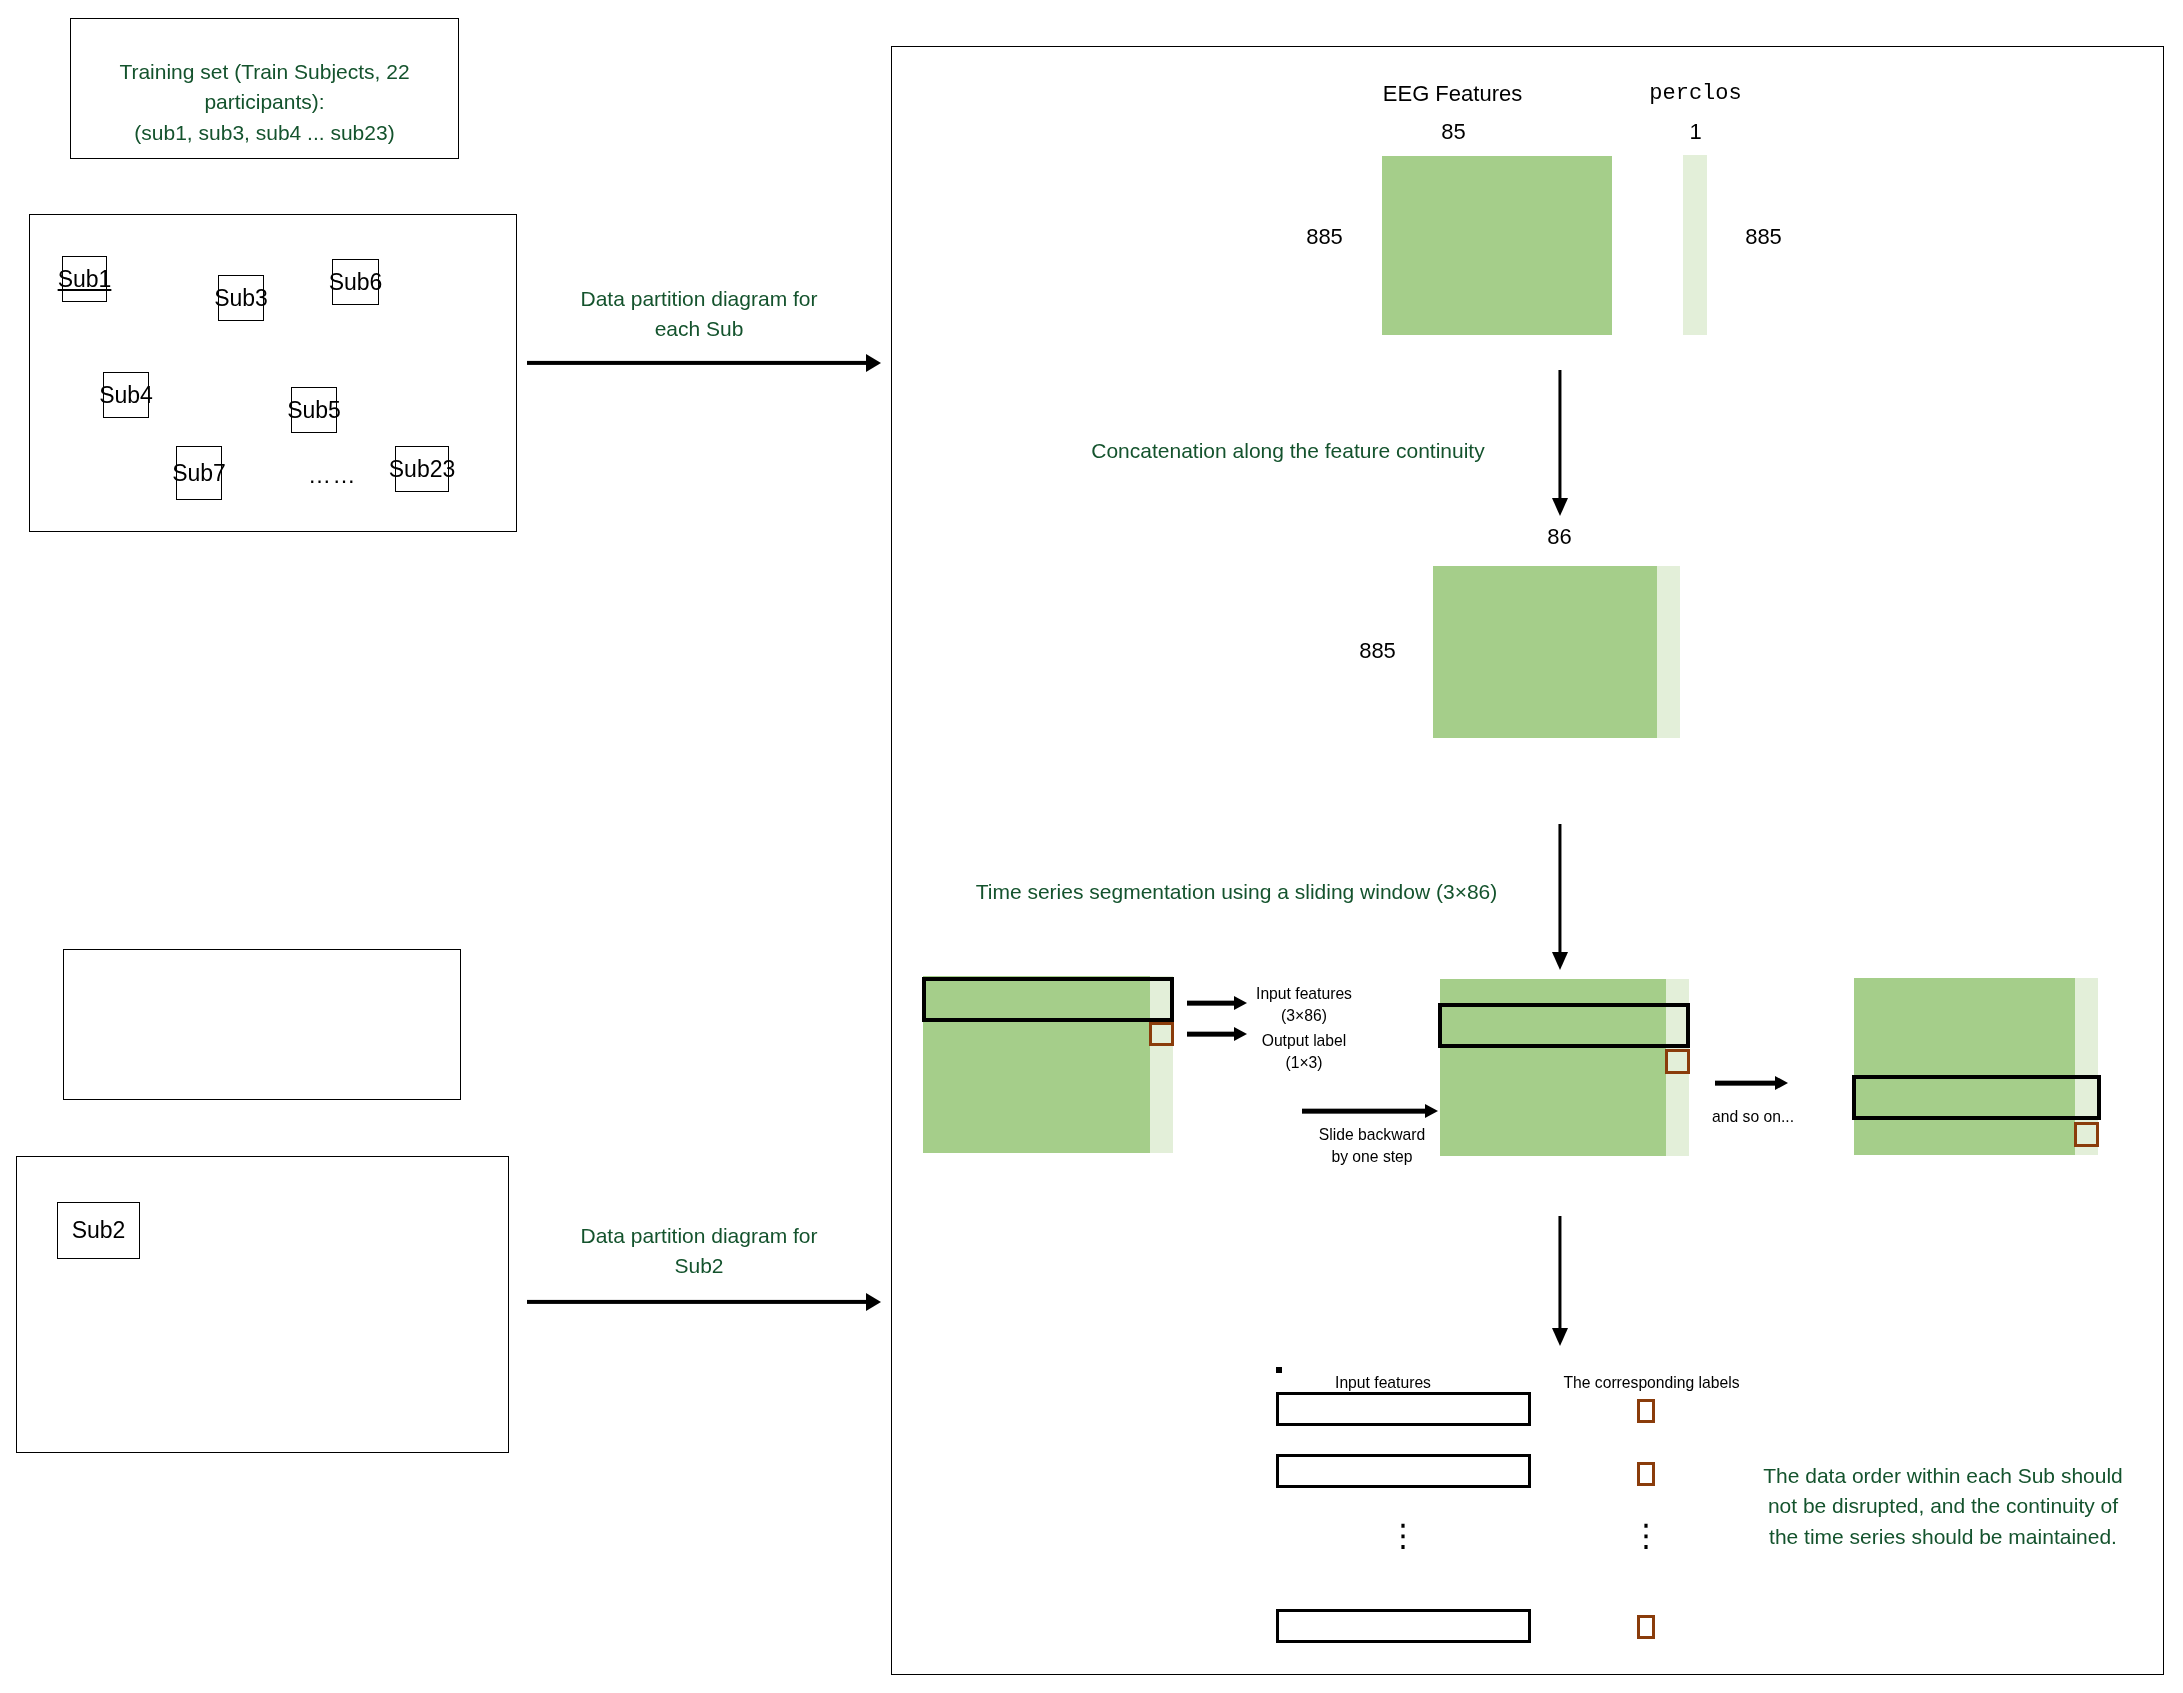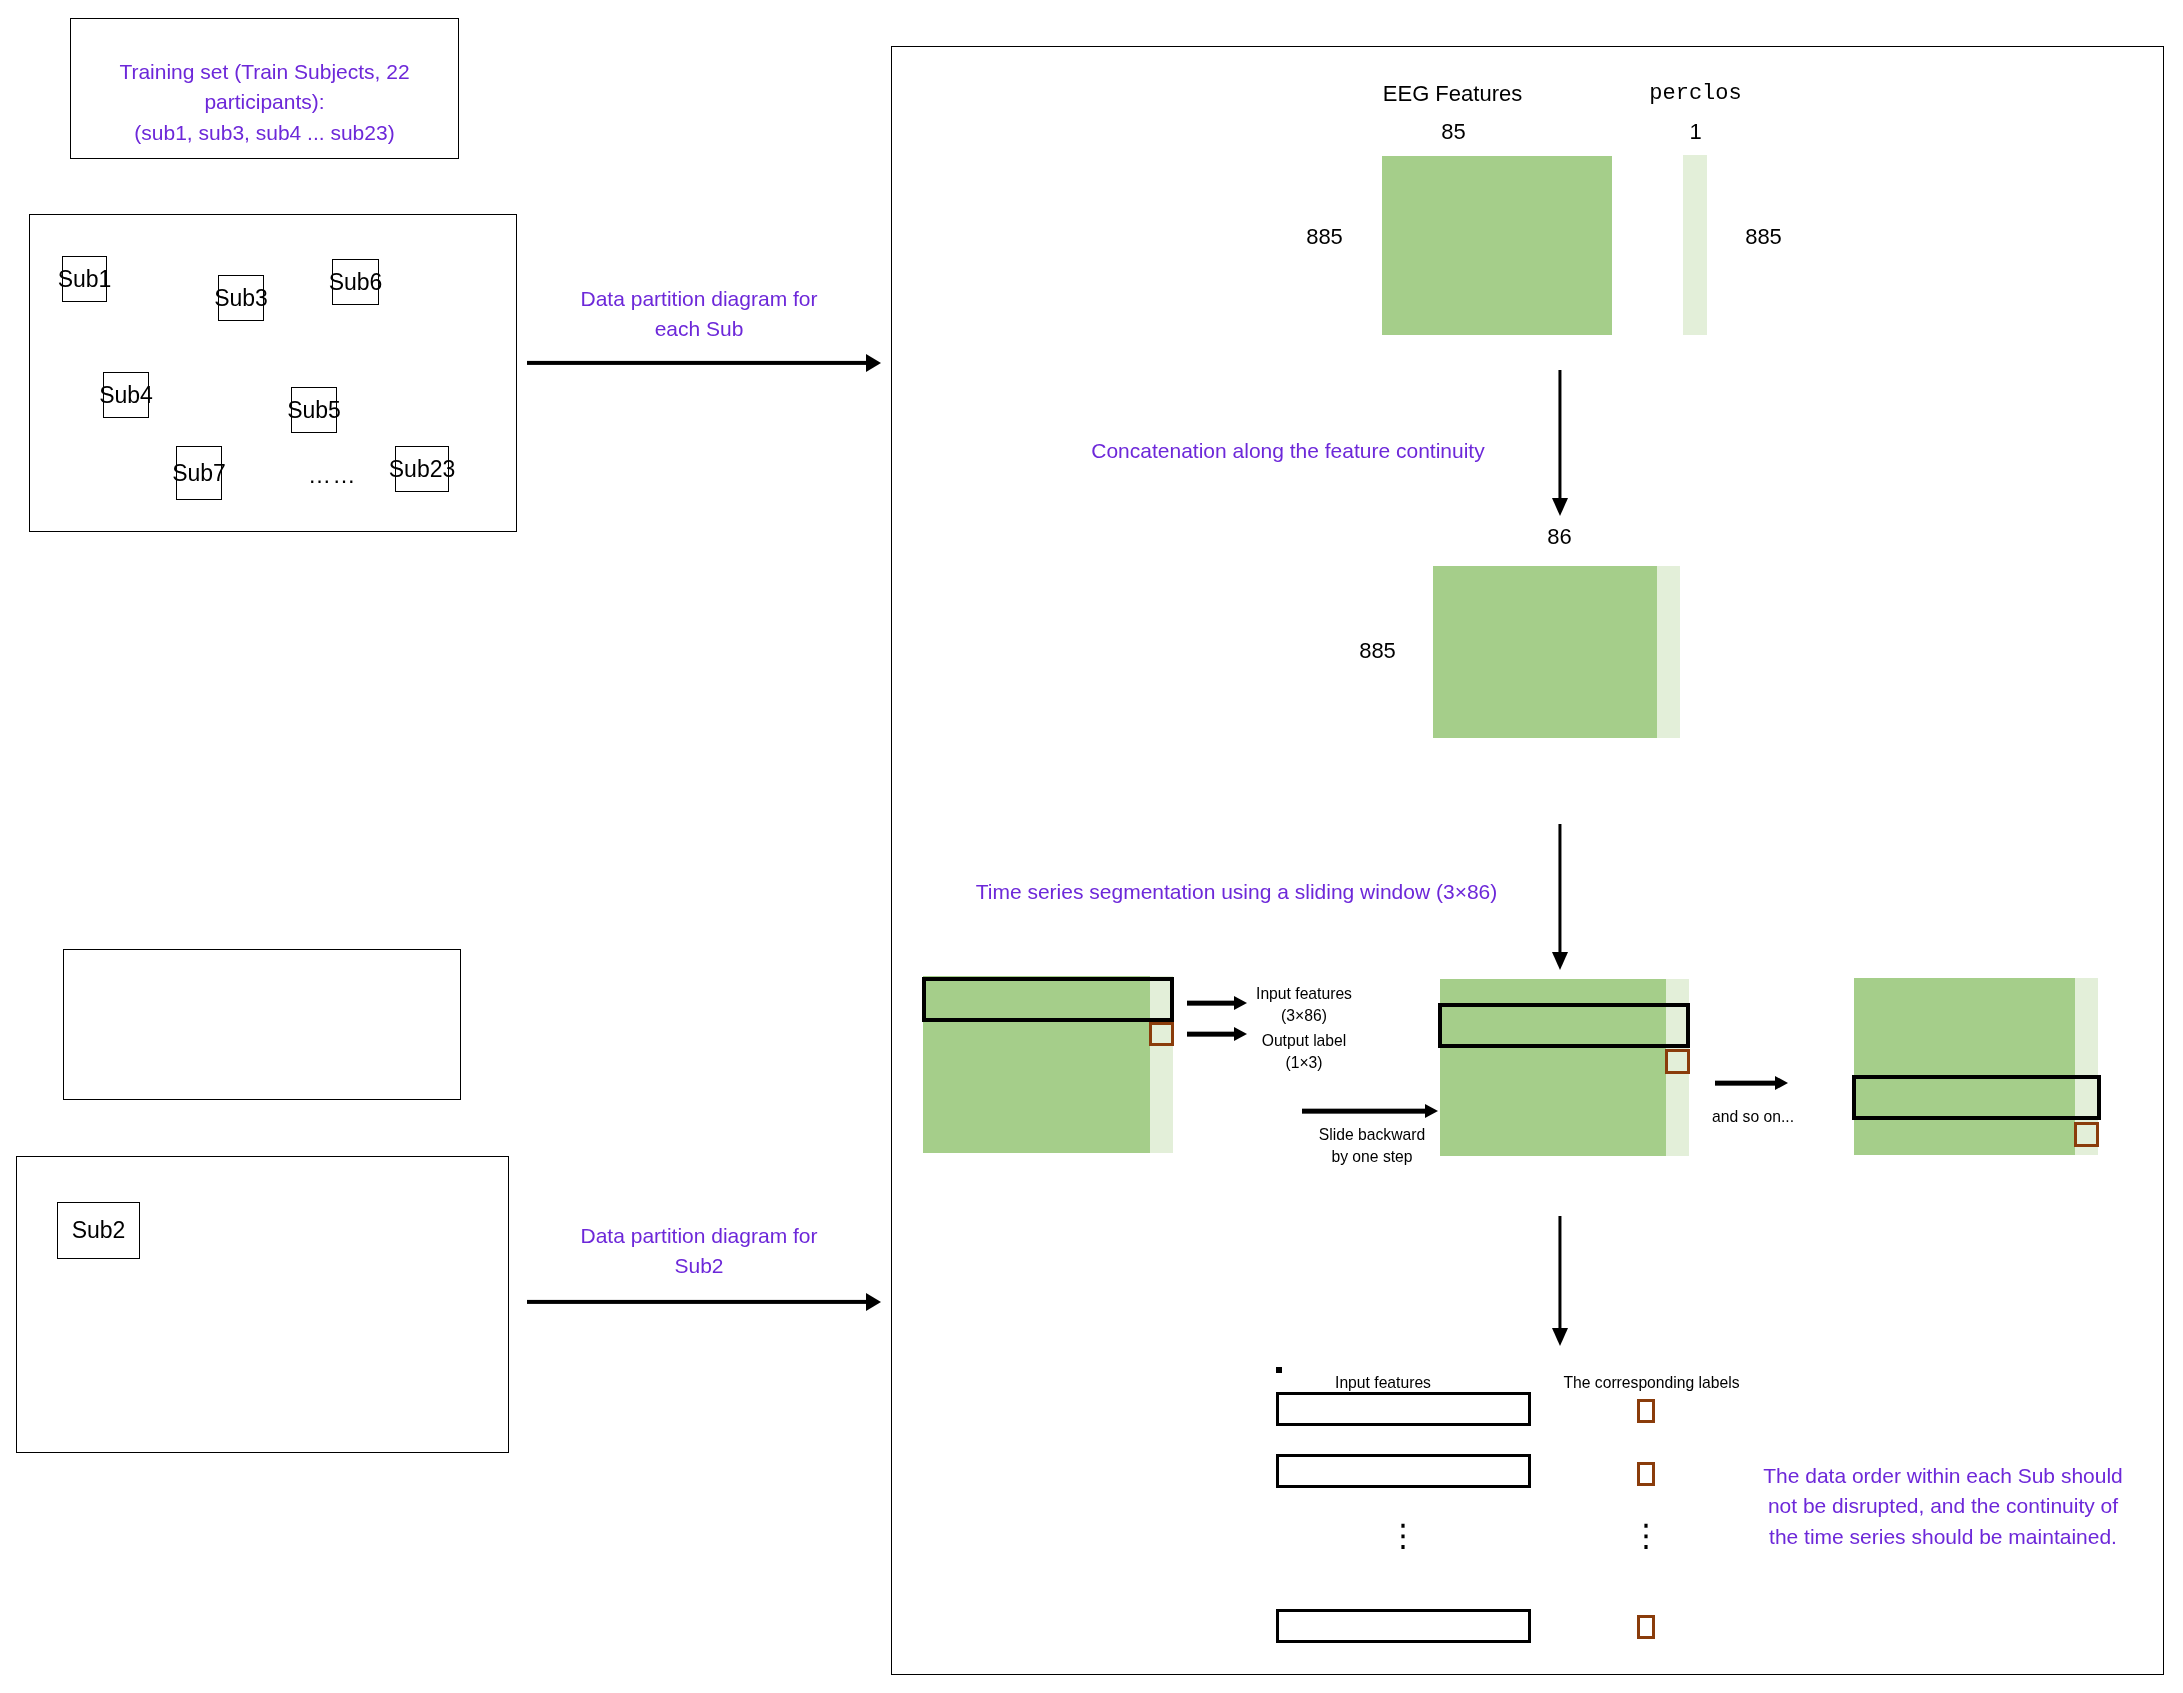--- a/index.html
+++ b/index.html
@@ -134,21 +134,21 @@
     font-size: 22px;
     text-align: center;
     color: #000;
   }
   .note-text {
     position: absolute;
     font-size: 21px;
     line-height: 1.45;
     text-align: center;
     white-space: pre-line;
-    color: #6d28d9;
+    color: #14532d;
   }
   .small-note {
     position: absolute;
     font-size: 15.7px;
     line-height: 1.4;
     text-align: center;
     white-space: pre-line;
     color: #000;
   }
   .ellipsis-h {
@@ -162,21 +162,21 @@
 <body>
 
 <div id="root">
 
   <div class="outline-box" style="left:70px; top:18px; width:389px; height:141px;"></div>
   <div class="note-text" style="left:70px; top:57px; width:389px;">Training set (Train Subjects, 22 participants):
 (sub1, sub3, sub4 ... sub23)</div>
 
   <div class="outline-box" style="left:29px; top:214px; width:488px; height:318px;"></div>
 
-  <div class="sub-box" style="left:62px; top:256px; width:45px; height:46px;">Sub1</div>
+  <div class="sub-box" style="left:62px; top:256px; width:45px; height:46px;text-decoration:underline;">Sub1</div>
   <div class="sub-box" style="left:218px; top:275px; width:46px; height:46px;">Sub3</div>
   <div class="sub-box" style="left:332px; top:259px; width:47px; height:46px;">Sub6</div>
   <div class="sub-box" style="left:103px; top:372px; width:46px; height:46px;">Sub4</div>
   <div class="sub-box" style="left:291px; top:387px; width:46px; height:46px;">Sub5</div>
   <div class="sub-box" style="left:176px; top:446px; width:46px; height:54px;">Sub7</div>
   <div class="sub-box" style="left:395px; top:446px; width:54px; height:46px;">Sub23</div>
   <div class="ellipsis-h" style="left:308px; top:462px;">……</div>
 
   <div class="outline-box" style="left:63px; top:949px; width:398px; height:151px;"></div>
 

